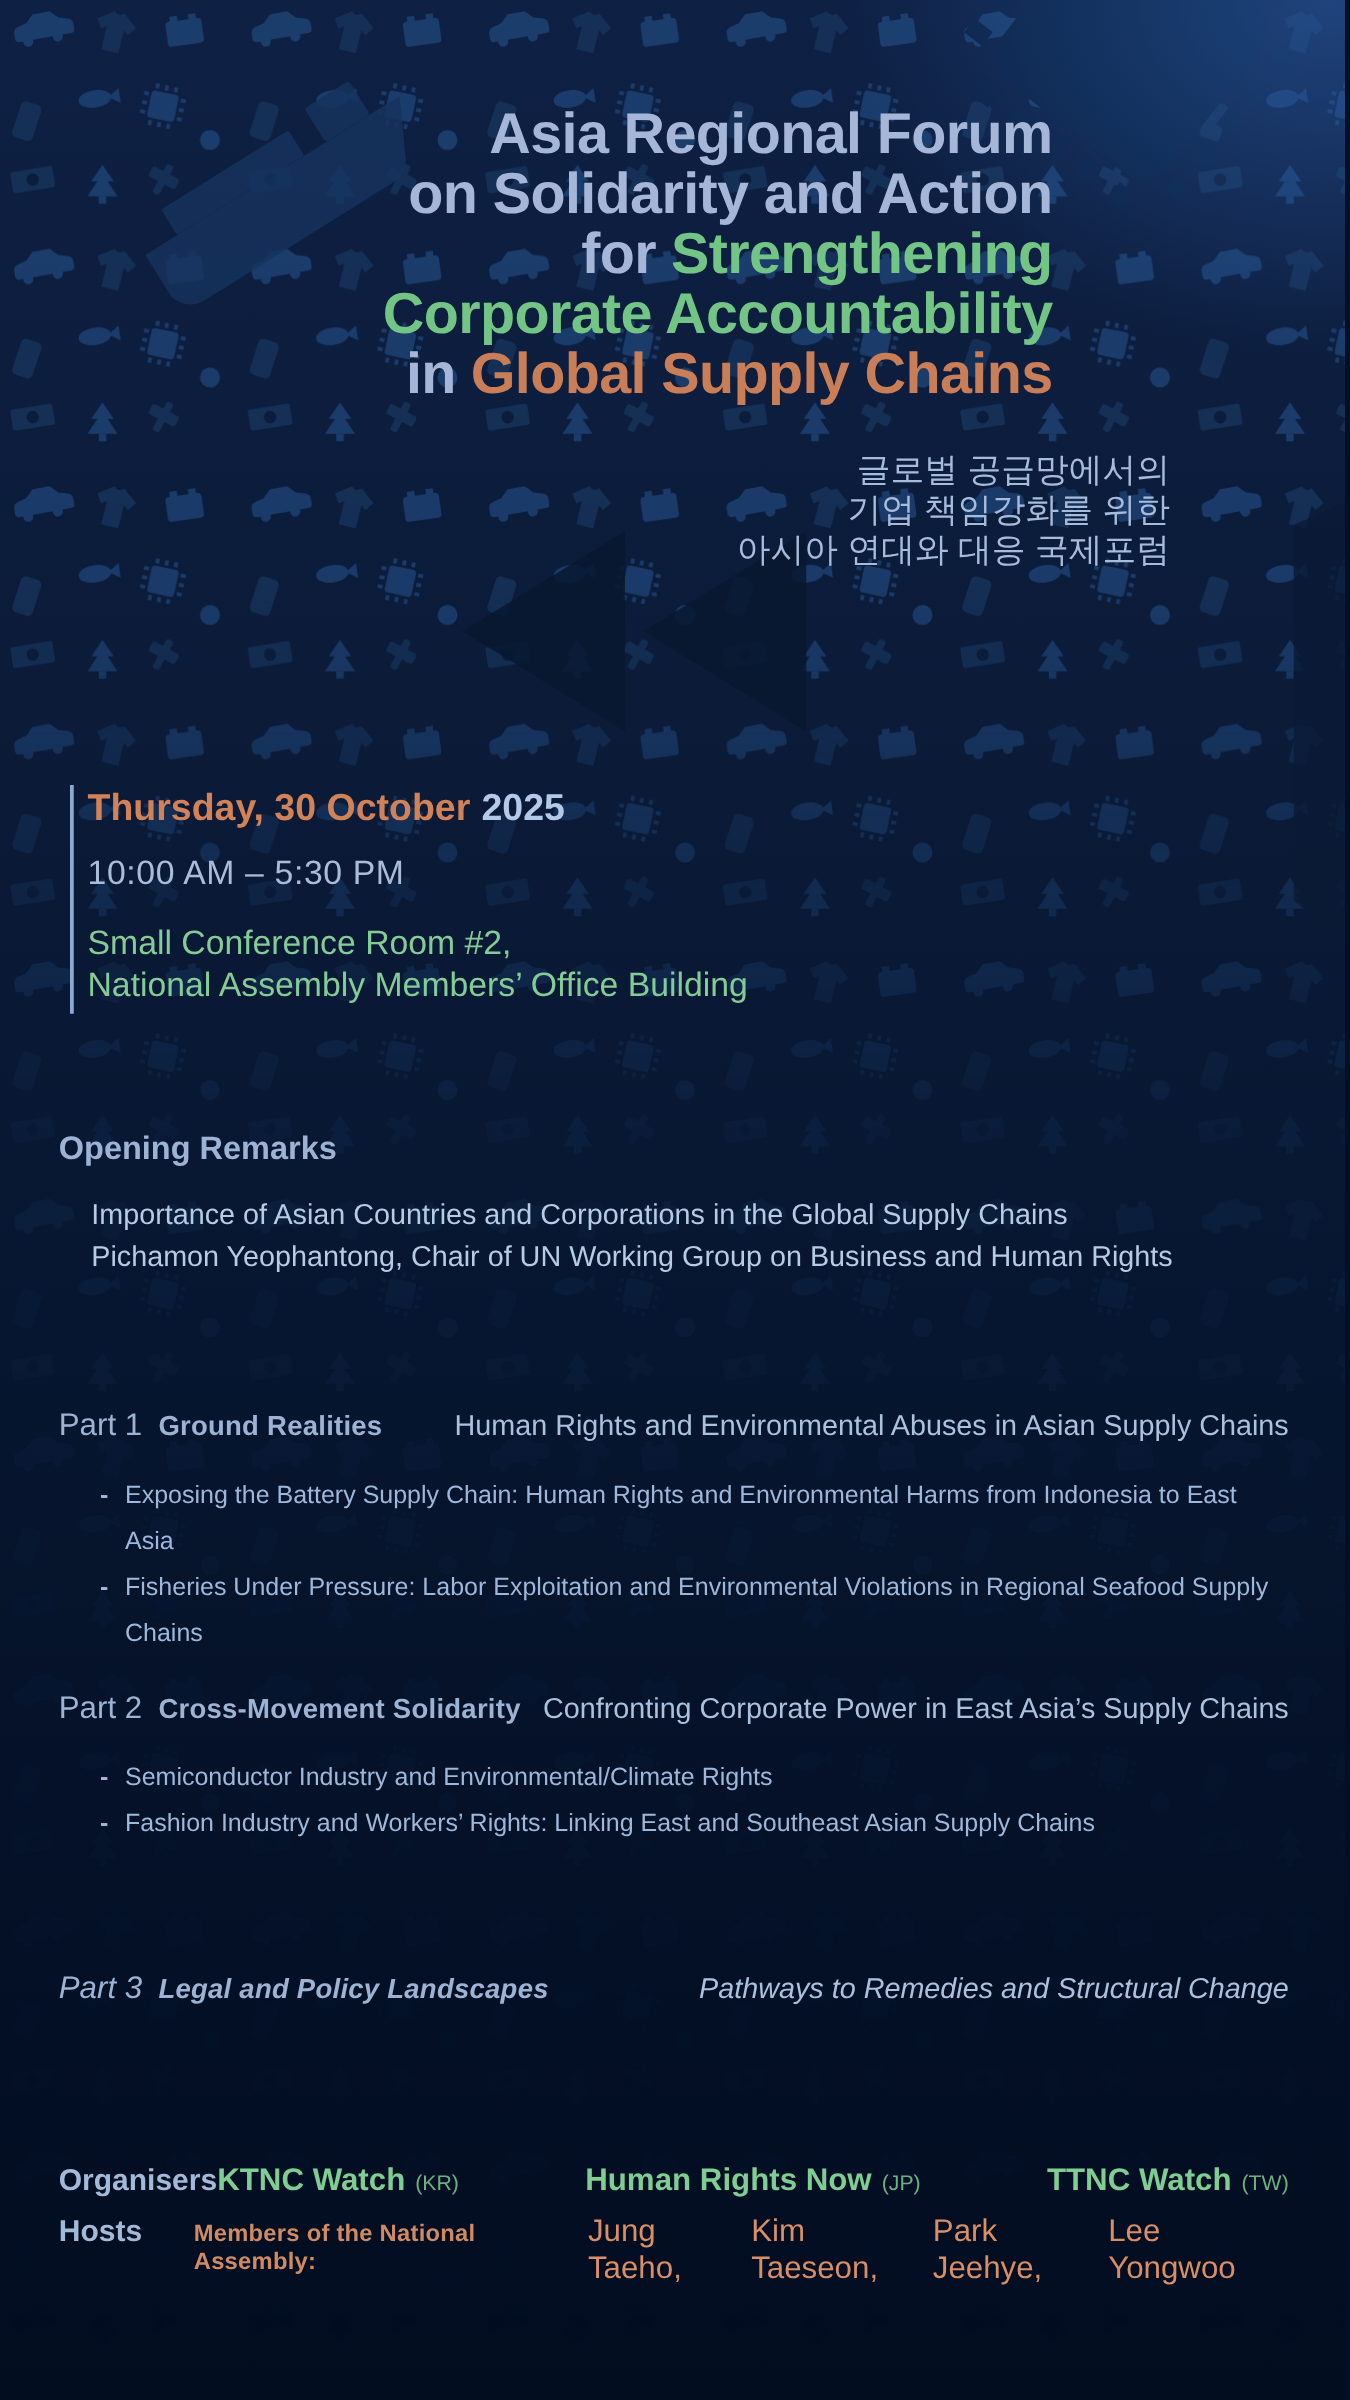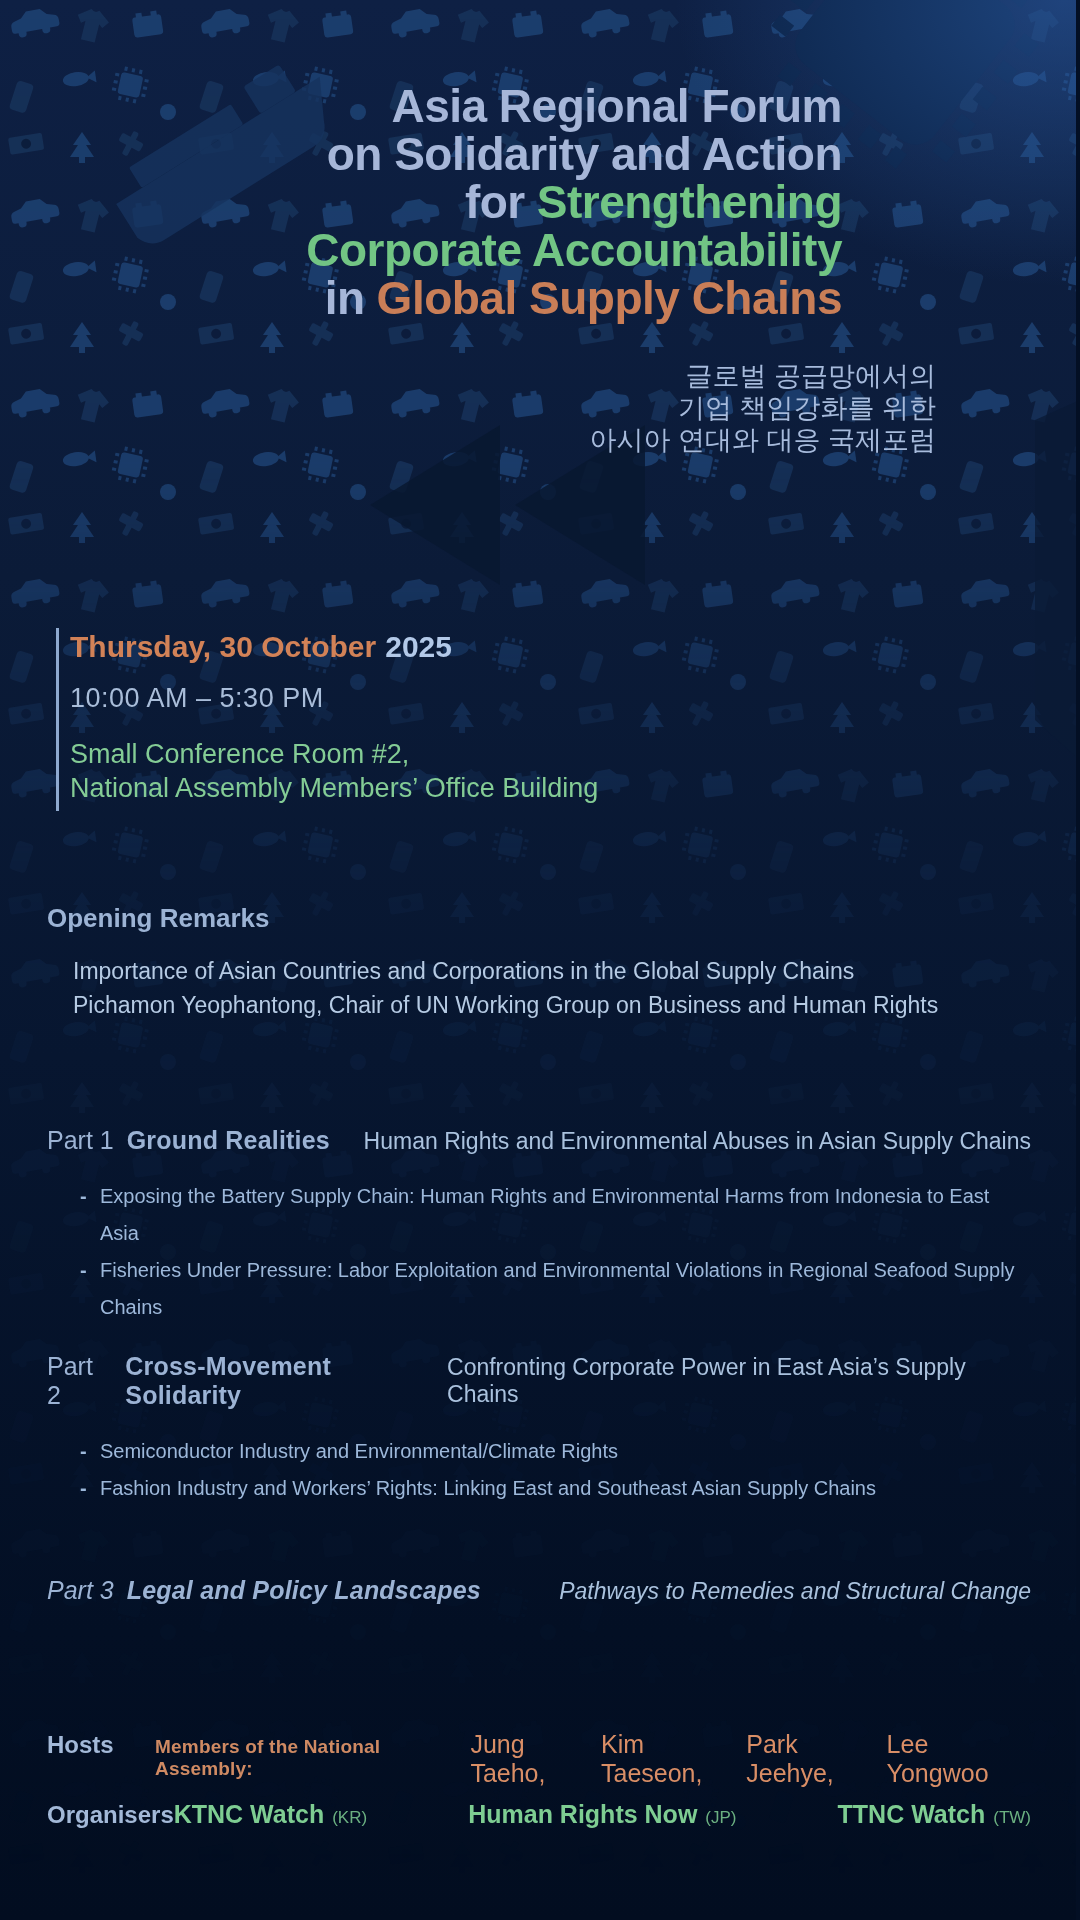--- a/index.html
+++ b/index.html
@@ -54,21 +54,21 @@
   
   .opening-block { position: absolute; top: 903px; left: 47px; right: 45px; }
   .section-heading { font-size: 26px; font-weight: 700; color: #9cb3d4; line-height: 30px; }
   .opening-items { margin-top: 21px; margin-left: 26px; font-size: 23px; line-height: 34px; color: #b6cbe4; }
   .part-block { position: absolute; left: 47px; right: 45px; }
   .part-1 { top: 1126px; }
   .part-2 { top: 1352px; }
   .part-3 { top: 1576px; font-style: italic; }
   .part-header { display: flex; align-items: baseline; }
   .part-label { font-size: 25px; color: #9cb3d4; font-weight: 400; }
-  .part-title { font-size: 25px; font-weight: 700; color: #9cb3d4; margin-left: 13px; letter-spacing: .2px; }
+  .part-title { font-size: 22px; font-weight: 700; color: #9cb3d4; margin-left: 13px; letter-spacing: .2px; }
   .part-subtitle { margin-left: auto; font-size: 23px; color: #aac2de; font-weight: 500; }
   .part-bullets { margin-top: 23px; margin-left: 33px; }
   .bullet { display: flex; font-size: 20px; line-height: 37px; color: #9db8da; }
   .bullet .dash { width: 20px; flex: 0 0 20px; font-weight: 700; }
   
   .footer-block { position: absolute; top: 1730px; left: 47px; right: 45px; }
   .footer-row { display: flex; align-items: baseline; }
   .footer-row + .footer-row { margin-top: 12px; }
   .footer-label { flex: 0 0 108px; font-size: 24px; font-weight: 700; color: #a3b9d8; }
   .hosts-content { flex: 1; display: flex; align-items: baseline; justify-content: space-between; }
@@ -236,41 +236,41 @@
   <div class="part-block part-3">
     <div class="part-header">
       <span class="part-label">Part 3</span>
       <span class="part-title">Legal and Policy Landscapes</span>
       <span class="part-subtitle">Pathways to Remedies and Structural Change</span>
     </div>
   </div>
 
   <div class="footer-block">
     <div class="footer-row">
-      <span class="footer-label">Hosts</span>
-      <div class="hosts-content">
-        <span class="hosts-prefix">Members of the National Assembly:</span>
-        <span class="host-name">Jung Taeho,</span>
-        <span class="host-name">Kim Taeseon,</span>
-        <span class="host-name">Park Jeehye,</span>
-        <span class="host-name">Lee Yongwoo</span>
-      </div>
-    </div>
-    <div class="footer-row">
       <span class="footer-label">Organisers</span>
       <div class="organisers-content">
         <span class="organiser">
           <span class="organiser-name">KTNC Watch</span>
           <span class="organiser-region">(KR)</span>
         </span>
         <span class="organiser">
           <span class="organiser-name">Human Rights Now</span>
           <span class="organiser-region">(JP)</span>
         </span>
         <span class="organiser">
           <span class="organiser-name">TTNC Watch</span>
           <span class="organiser-region">(TW)</span>
         </span>
       </div>
     </div>
+    <div class="footer-row">
+      <span class="footer-label">Hosts</span>
+      <div class="hosts-content">
+        <span class="hosts-prefix">Members of the National Assembly:</span>
+        <span class="host-name">Jung Taeho,</span>
+        <span class="host-name">Kim Taeseon,</span>
+        <span class="host-name">Park Jeehye,</span>
+        <span class="host-name">Lee Yongwoo</span>
+      </div>
+    </div>
   </div>
 
 </div>
 
 </body></html>

